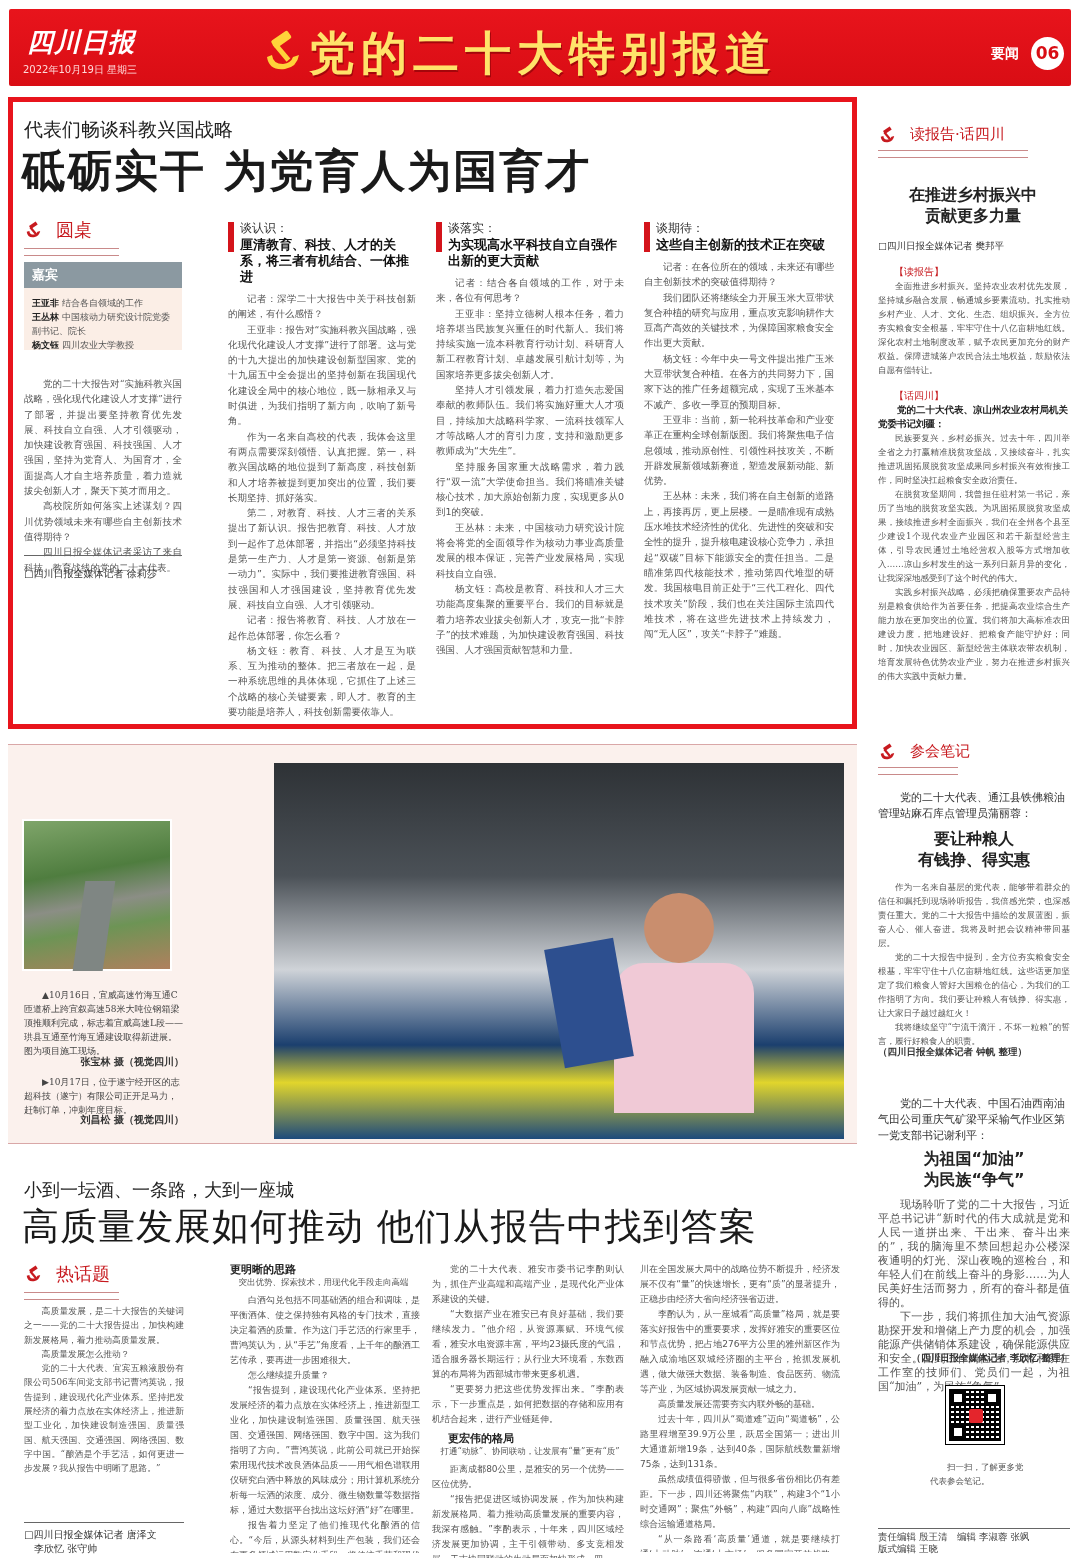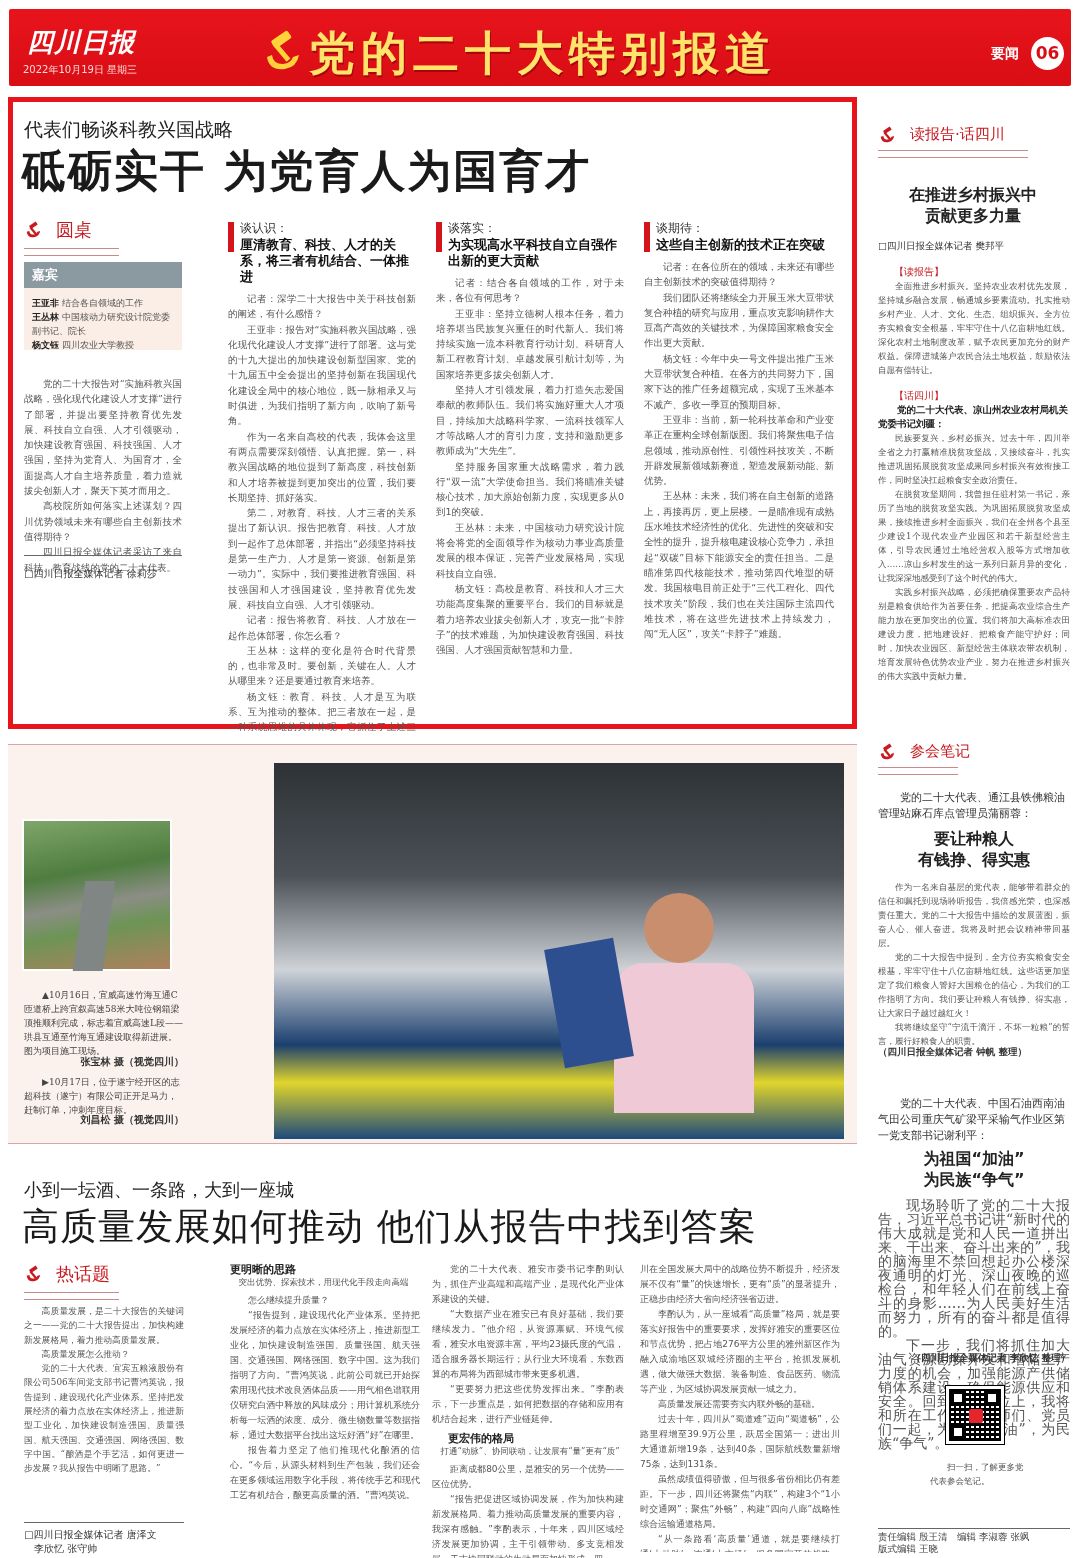--- a/index.html
+++ b/index.html
@@ -99,21 +99,20 @@
         <div class="lbl1">谈认识：</div>
         <div class="lbl2">厘清教育、科技、人才的关系，将三者有机结合、一体推进</div>
       </div>
     </div>
   <div class="body-text" style="margin-top:6px;height:440px;overflow:hidden">
     <p>记者：深学二十大报告中关于科技创新的阐述，有什么感悟？</p>
     <p>王亚非：报告对“实施科教兴国战略，强化现代化建设人才支撑”进行了部署。这与党的十九大提出的加快建设创新型国家、党的十九届五中全会提出的坚持创新在我国现代化建设全局中的核心地位，既一脉相承又与时俱进，为我们指明了新方向，吹响了新号角。</p>
     <p>作为一名来自高校的代表，我体会这里有两点需要深刻领悟、认真把握。第一，科教兴国战略的地位提到了新高度，科技创新和人才培养被提到更加突出的位置，我们要长期坚持、抓好落实。</p>
     <p>第二，对教育、科技、人才三者的关系提出了新认识。报告把教育、科技、人才放到一起作了总体部署，并指出“必须坚持科技是第一生产力、人才是第一资源、创新是第一动力”。实际中，我们要推进教育强国、科技强国和人才强国建设，坚持教育优先发展、科技自立自强、人才引领驱动。</p>
     <p>记者：报告将教育、科技、人才放在一起作总体部署，你怎么看？</p>
-    <p>王丛林：这样的变化是符合时代背景的，也非常及时。要创新，关键在人。人才从哪里来？还是要通过教育来培养。</p>
     <p>杨文钰：教育、科技、人才是互为联系、互为推动的整体。把三者放在一起，是一种系统思维的具体体现，它抓住了上述三个战略的核心关键要素，即人才。教育的主要功能是培养人，科技创新需要依靠人。</p>
   </div>
 </div>
 
 <div class="abs" style="left:436px;top:220px;width:188px">
   <div class="col-label">
       <span class="bar"></span>
       <div>
         <div class="lbl1">谈落实：</div>
         <div class="lbl2">为实现高水平科技自立自强作出新的更大贡献</div>
@@ -209,21 +208,21 @@
   <p>党的二十大报告中提到，全方位夯实粮食安全根基，牢牢守住十八亿亩耕地红线。这些话更加坚定了我们粮食人管好大国粮仓的信心，为我们的工作指明了方向。我们要让种粮人有钱挣、得实惠，让大家日子越过越红火！</p>
   <p>我将继续坚守“宁流千滴汗，不坏一粒粮”的誓言，履行好粮食人的职责。</p>
 </div>
 <div class="abs byline" style="left:878px;top:1046px;width:192px;text-align:left;font-size:9.5px;font-weight:bold">（四川日报全媒体记者 钟帆 整理）</div>
 
 <div class="abs" style="left:878px;top:1096px;width:192px;font-size:11px;line-height:16px;color:#333;text-indent:2em">党的二十大代表、中国石油西南油气田公司重庆气矿梁平采输气作业区第一党支部书记谢利平：</div>
 <div class="abs right-title" style="left:878px;top:1148px;width:192px">
   <div>为祖国“加油”</div>
   <div>为民族“争气”</div>
 </div>
-<div class="abs body-text serif" style="left:878px;top:1198px;width:192px;font-size:14px;line-height:14px">
+<div class="abs body-text serif" style="left:878px;top:1198px;width:192px;font-size:11px;line-height:14px">
   <p>现场聆听了党的二十大报告，习近平总书记讲“新时代的伟大成就是党和人民一道拼出来、干出来、奋斗出来的”，我的脑海里不禁回想起办公楼深夜通明的灯光、深山夜晚的巡检台，和年轻人们在前线上奋斗的身影……为人民美好生活而努力，所有的奋斗都是值得的。</p>
   <p>下一步，我们将抓住加大油气资源勘探开发和增储上产力度的机会，加强能源产供储销体系建设，确保能源供应和安全。回到工作岗位上，我将和所在工作室的技师们、党员们一起，为祖国“加油”，为民族“争气”。</p>
 </div>
 <div class="abs byline" style="left:878px;top:1352px;width:192px;text-align:right;font-size:9.5px;font-weight:bold">（四川日报全媒体记者 李欣忆 整理）</div>
 <div class="abs" style="left:946px;top:1386px;width:58px;height:58px;border:3px solid #fff;outline:1px solid #000;background:#fff">
   <div class="qr" style="width:52px;height:52px"></div>
   <div style="position:absolute;left:2px;top:2px;width:14px;height:14px;border:3px solid #000;background:#fff"></div>
   <div style="position:absolute;right:2px;top:2px;width:14px;height:14px;border:3px solid #000;background:#fff"></div>
   <div style="position:absolute;left:2px;bottom:2px;width:14px;height:14px;border:3px solid #000;background:#fff"></div>
   <div style="position:absolute;left:20px;top:20px;width:14px;height:14px;background:#e4252c;border-radius:2px"></div>
@@ -257,20 +256,21 @@
 <div class="abs hr" style="left:24px;top:1522px;width:160px"></div>
 <div class="abs byline" style="left:24px;top:1528px;line-height:14px">
   <div>□四川日报全媒体记者 唐泽文</div>
   <div style="padding-left:10px">李欣忆 张守帅</div>
 </div>
 
 <div class="abs" style="left:230px;top:1262px;width:190px">
   <div class="sub-head">更明晰的思路</div>
   <div class="sub-kicker" style="text-indent:1em">突出优势、探索技术，用现代化手段走向高端</div>
   <div class="body-text" style="margin-top:4px;font-size:9px;line-height:15px;height:260px;overflow:hidden">
+    <p>白酒勾兑包括不同基础酒的组合和调味，是平衡酒体、使之保持独有风格的专门技术，直接决定着酒的质量。作为这门手艺活的行家里手，曹鸿英认为，从“手艺”角度看，上千年的酿酒工艺传承，要再进一步困难很大。</p>
     <p>怎么继续提升质量？</p>
     <p>“报告提到，建设现代化产业体系。坚持把发展经济的着力点放在实体经济上，推进新型工业化，加快建设制造强国、质量强国、航天强国、交通强国、网络强国、数字中国。这为我们指明了方向。”曹鸿英说，此前公司就已开始探索用现代技术改良酒体品质——用气相色谱联用仪研究白酒中释放的风味成分；用计算机系统分析每一坛酒的浓度、成分、微生物数量等数据指标，通过大数据平台找出这坛好酒“好”在哪里。</p>
     <p>报告着力坚定了他们推现代化酿酒的信心。“今后，从源头材料到生产包装，我们还会在更多领域运用数字化手段，将传统手艺和现代工艺有机结合，酿更高质量的酒。”曹鸿英说。</p>
   </div>
 </div>
 
 <div class="abs" style="left:432px;top:1262px;width:192px">
   <div class="body-text" style="font-size:9px;line-height:15px">
     <p>党的二十大代表、雅安市委书记李酌则认为，抓住产业高端和高端产业，是现代化产业体系建设的关键。</p>
     <p>“大数据产业在雅安已有良好基础，我们要继续发力。”他介绍，从资源禀赋、环境气候看，雅安水电资源丰富，平均23摄氏度的气温，适合服务器长期运行；从行业大环境看，东数西算的布局将为西部城市带来更多机遇。</p>

